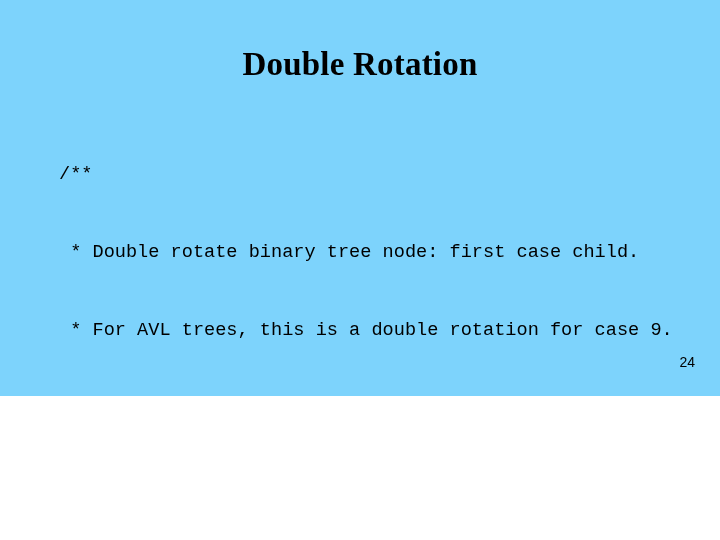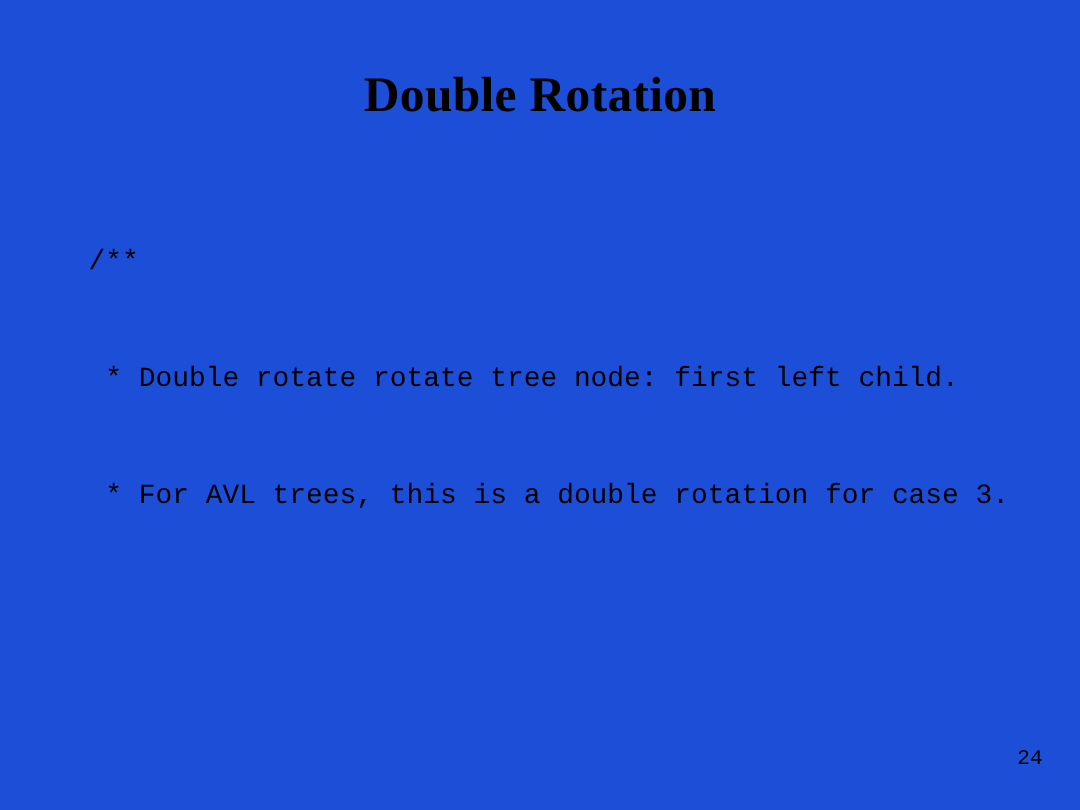--- a/index.html
+++ b/index.html
@@ -11,22 +11,22 @@
     width: 720px;
     height: 540px;
     overflow: hidden;
     font-family: "Liberation Serif", "DejaVu Serif", serif;
     color: #000000;
     position: relative;
   }
   .slide {
     position: relative;
     width: 720px;
-    height: 540px;
-    background: #1d4ed8;
+    height: 396px;
+    background: #7dd3fc;
   }
   .slide-title {
     position: absolute;
     top: 44px;
     left: 0;
     width: 720px;
     text-align: center;
     font-family: "Liberation Serif", "DejaVu Serif", serif;
     font-weight: bold;
     font-size: 33px;
@@ -48,38 +48,38 @@
   }
   .code-line {
     white-space: pre;
     height: 26px;
     font-family: "Liberation Mono", "DejaVu Sans Mono", monospace;
   }
   .page-number {
     position: absolute;
     right: 25px;
     bottom: 26px;
-    font-family: Liberation Mono, monospace;
+    font-family: Liberation Sans, sans-serif;
     font-size: 14px;
     line-height: 16px;
     color: #000000;
     white-space: pre;
   }
 </style>
 </head>
 <body>
 
 <div class="slide">
 
   <div class="slide-title">Double Rotation</div>
 
   <div class="code-block">
     <div class="code-line">/**</div>
-    <div class="code-line"> * Double rotate rotate tree node: first left child.</div>
-    <div class="code-line"> * For AVL trees, this is a double rotation for case 3.</div>
+    <div class="code-line"> * Double rotate binary tree node: first case child.</div>
+    <div class="code-line"> * For AVL trees, this is a double rotation for case 9.</div>
     
     
     
     
     
     
     
   </div>
 
   <div class="page-number">24</div>

